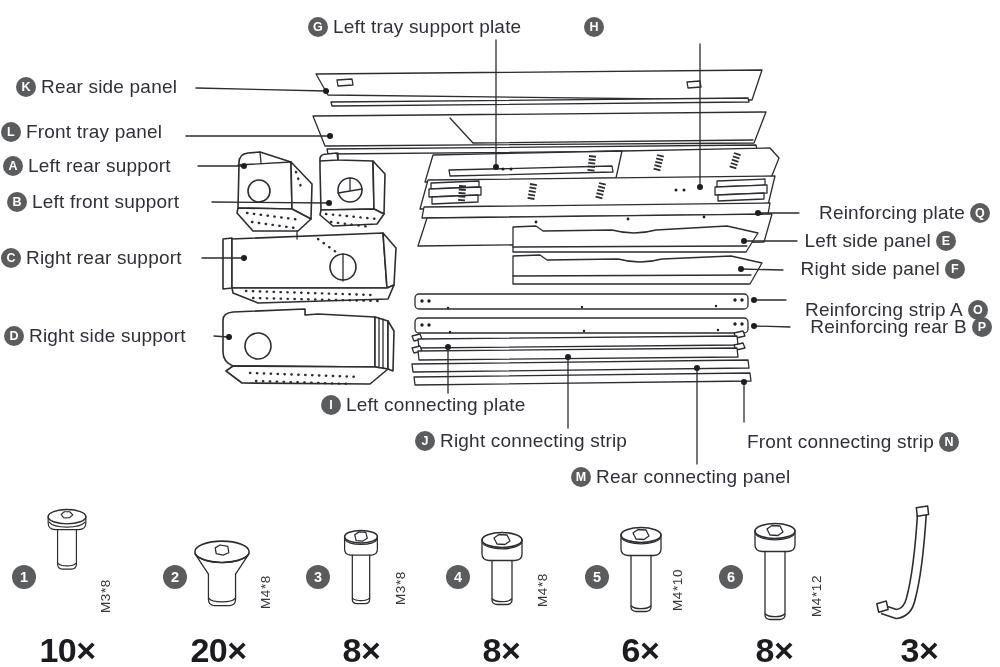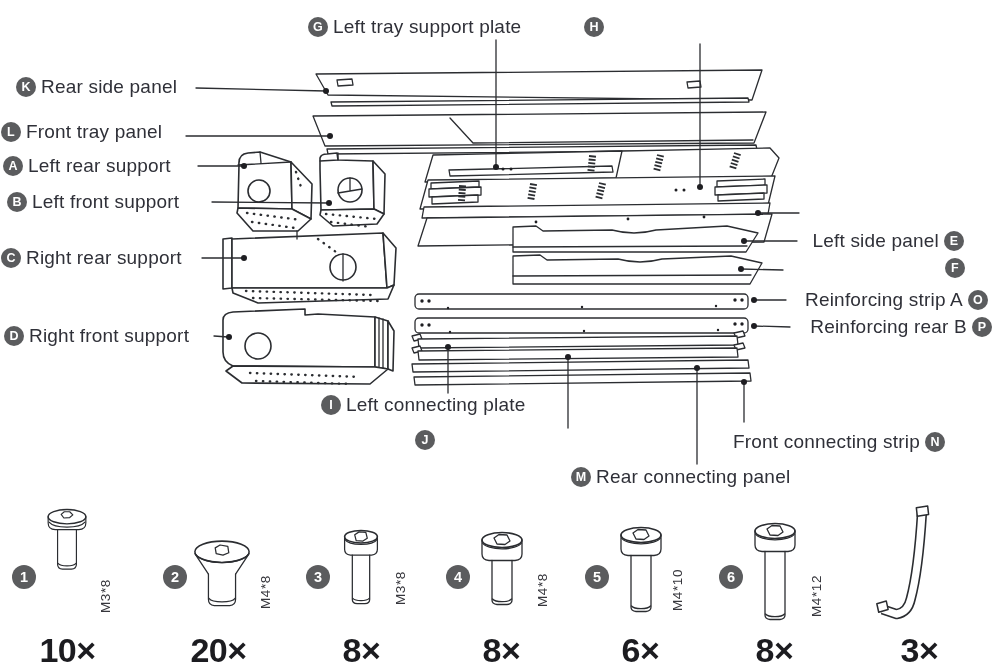--- a/index.html
+++ b/index.html
@@ -216,47 +216,53 @@
   <div class="part-label" style="left:7px;top:191px">
     <span class="badge">B</span>
     <span>Left front support</span>
   </div>
   <div class="part-label" style="left:1px;top:247px">
     <span class="badge">C</span>
     <span>Right rear support</span>
   </div>
   <div class="part-label" style="left:4px;top:325px">
     <span class="badge">D</span>
-    <span>Right front support</span>
-  </div>
-
-  <div class="part-label" style="right:36px;top:230px">
+    <span>Right side support</span>
+  </div>
+
+  <div class="part-label" style="right:10px;top:202px">
+    <span>Reinforcing plate</span>
+    <span class="badge">Q</span>
+  </div>
+  <div class="part-label" style="right:44px;top:230px">
     <span>Left side panel</span>
     <span class="badge">E</span>
   </div>
   <div class="part-label" style="right:35px;top:258px">
+    <span>Right side panel</span>
     <span class="badge">F</span>
   </div>
-  <div class="part-label" style="right:12px;top:289px">
+  <div class="part-label" style="right:12px;top:299px">
     <span>Reinforcing strip A</span>
     <span class="badge">O</span>
   </div>
   <div class="part-label" style="right:8px;top:316px">
     <span>Reinforcing rear B</span>
     <span class="badge">P</span>
   </div>
 
   <div class="part-label" style="left:321px;top:394px">
     <span class="badge">I</span>
     <span>Left connecting plate</span>
   </div>
   <div class="part-label" style="left:415px;top:430px">
     <span class="badge">J</span>
-  </div>
-  <div class="part-label" style="right:55px;top:431px">
+    <span>Right connecting strip</span>
+  </div>
+  <div class="part-label" style="right:41px;top:431px">
     <span>Front connecting strip</span>
     <span class="badge">N</span>
   </div>
   <div class="part-label" style="left:571px;top:466px">
     <span class="badge">M</span>
     <span>Rear connecting panel</span>
   </div>
 
   <div class="hw-item" style="left:10px">
     <span class="hw-badge">1</span>

